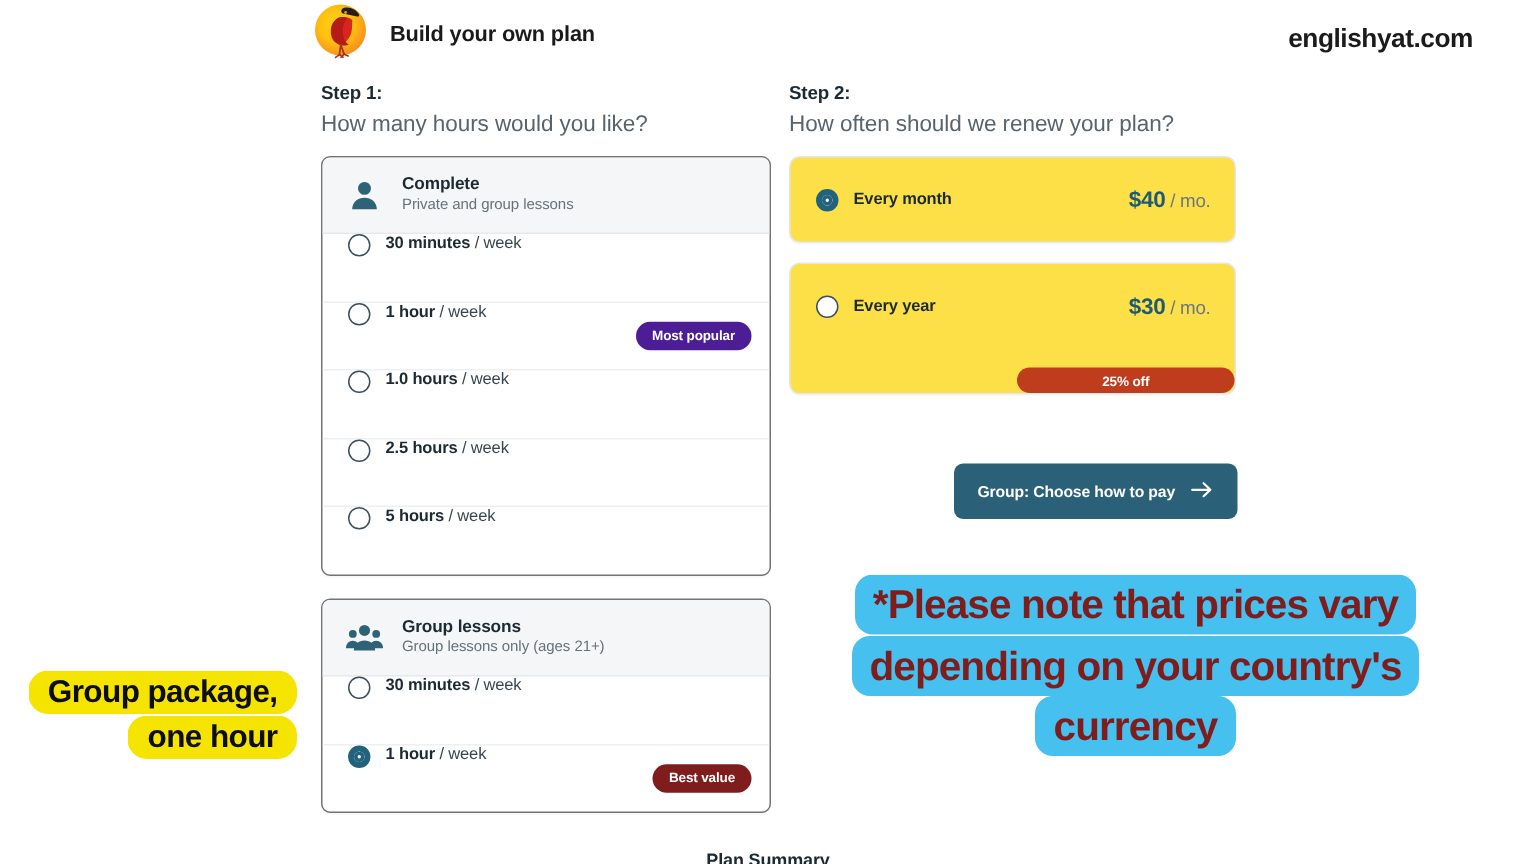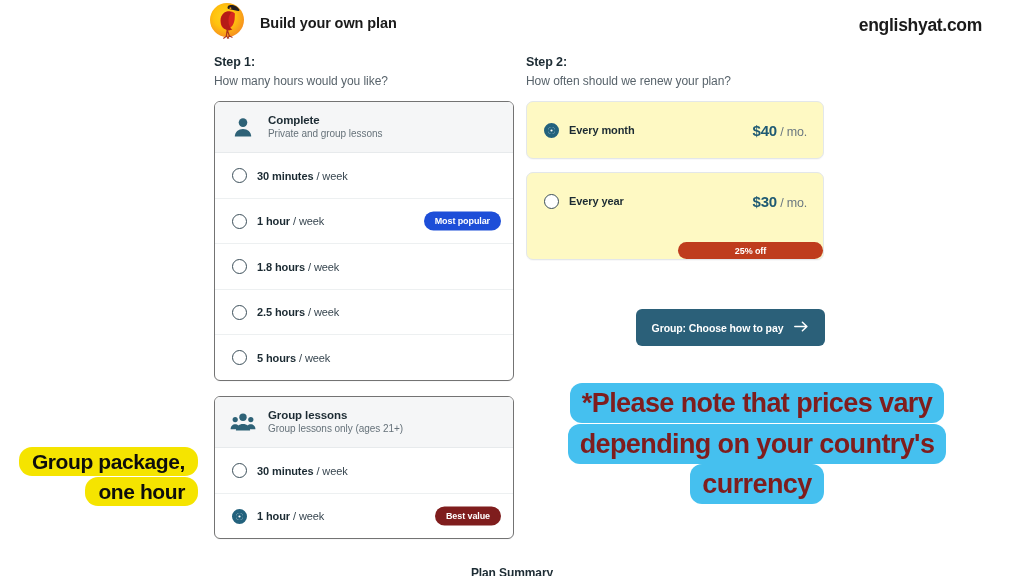--- a/index.html
+++ b/index.html
@@ -74,21 +74,21 @@
   #col-step2 { left: 526px; width: 298px; }
 
   .step-title {
     font-size: 12.5px;
     font-weight: bold;
     color: #1c2b33;
     margin: 0 0 5px 0;
     letter-spacing: -0.1px;
   }
   .step-sub {
-    font-size: 12px;
+    font-size: 15px;
     color: #58636b;
     margin: 0;
     letter-spacing: -0.05px;
   }
 
   
   .card {
     background: #ffffff;
     border: 1px solid #737373;
     border-radius: 6px;
@@ -123,21 +123,21 @@
   }
   .pack-desc {
     font-size: 10px;
     color: #66727a;
     line-height: 1.3;
     letter-spacing: -0.05px;
   }
 
   .opt-row {
     display: flex;
-    align-items: center;
+    align-items: flex-start;
     padding: 0 12px 0 17px;
     height: 44.5px;
     border-bottom: 1px solid #edf0f1;
     position: relative;
   }
   .opt-row:last-child { border-bottom: none; }
 
   .radio {
     flex: none;
     width: 15px;
@@ -171,26 +171,26 @@
     top: 50%;
     transform: translateY(-50%);
     border-radius: 11px;
     color: #ffffff;
     font-size: 9px;
     font-weight: bold;
     padding: 4px 11px 5px;
     letter-spacing: -0.1px;
     white-space: nowrap;
   }
-  .badge.popular { background: #1d4ed8; }
+  .badge.popular { background: #4c1d95; }
   .badge.value   { background: #7f1d1d; }
 
   
   .bill-card {
-    background: #fef9c3;
+    background: #fde047;
     border: 1px solid #e3e7ea;
     border-radius: 7px;
     margin-top: 13px;
     position: relative;
     box-shadow: 0 1px 1px rgba(30,40,50,.03);
   }
   #bill-month { height: 56px; }
   #bill-year  { height: 86px; }
 
   .bill-main {
@@ -358,21 +358,21 @@
     </div>
 
     <div class="opt-row">
       <span class="radio"></span>
       <span class="opt-label"><b>1 hour</b><span> / week</span></span>
       <span class="badge popular">Most popular</span>
     </div>
 
     <div class="opt-row">
       <span class="radio"></span>
-      <span class="opt-label"><b>1.8 hours</b><span> / week</span></span>
+      <span class="opt-label"><b>1.0 hours</b><span> / week</span></span>
     </div>
 
     <div class="opt-row">
       <span class="radio"></span>
       <span class="opt-label"><b>2.5 hours</b><span> / week</span></span>
     </div>
 
     <div class="opt-row">
       <span class="radio"></span>
       <span class="opt-label"><b>5 hours</b><span> / week</span></span>

